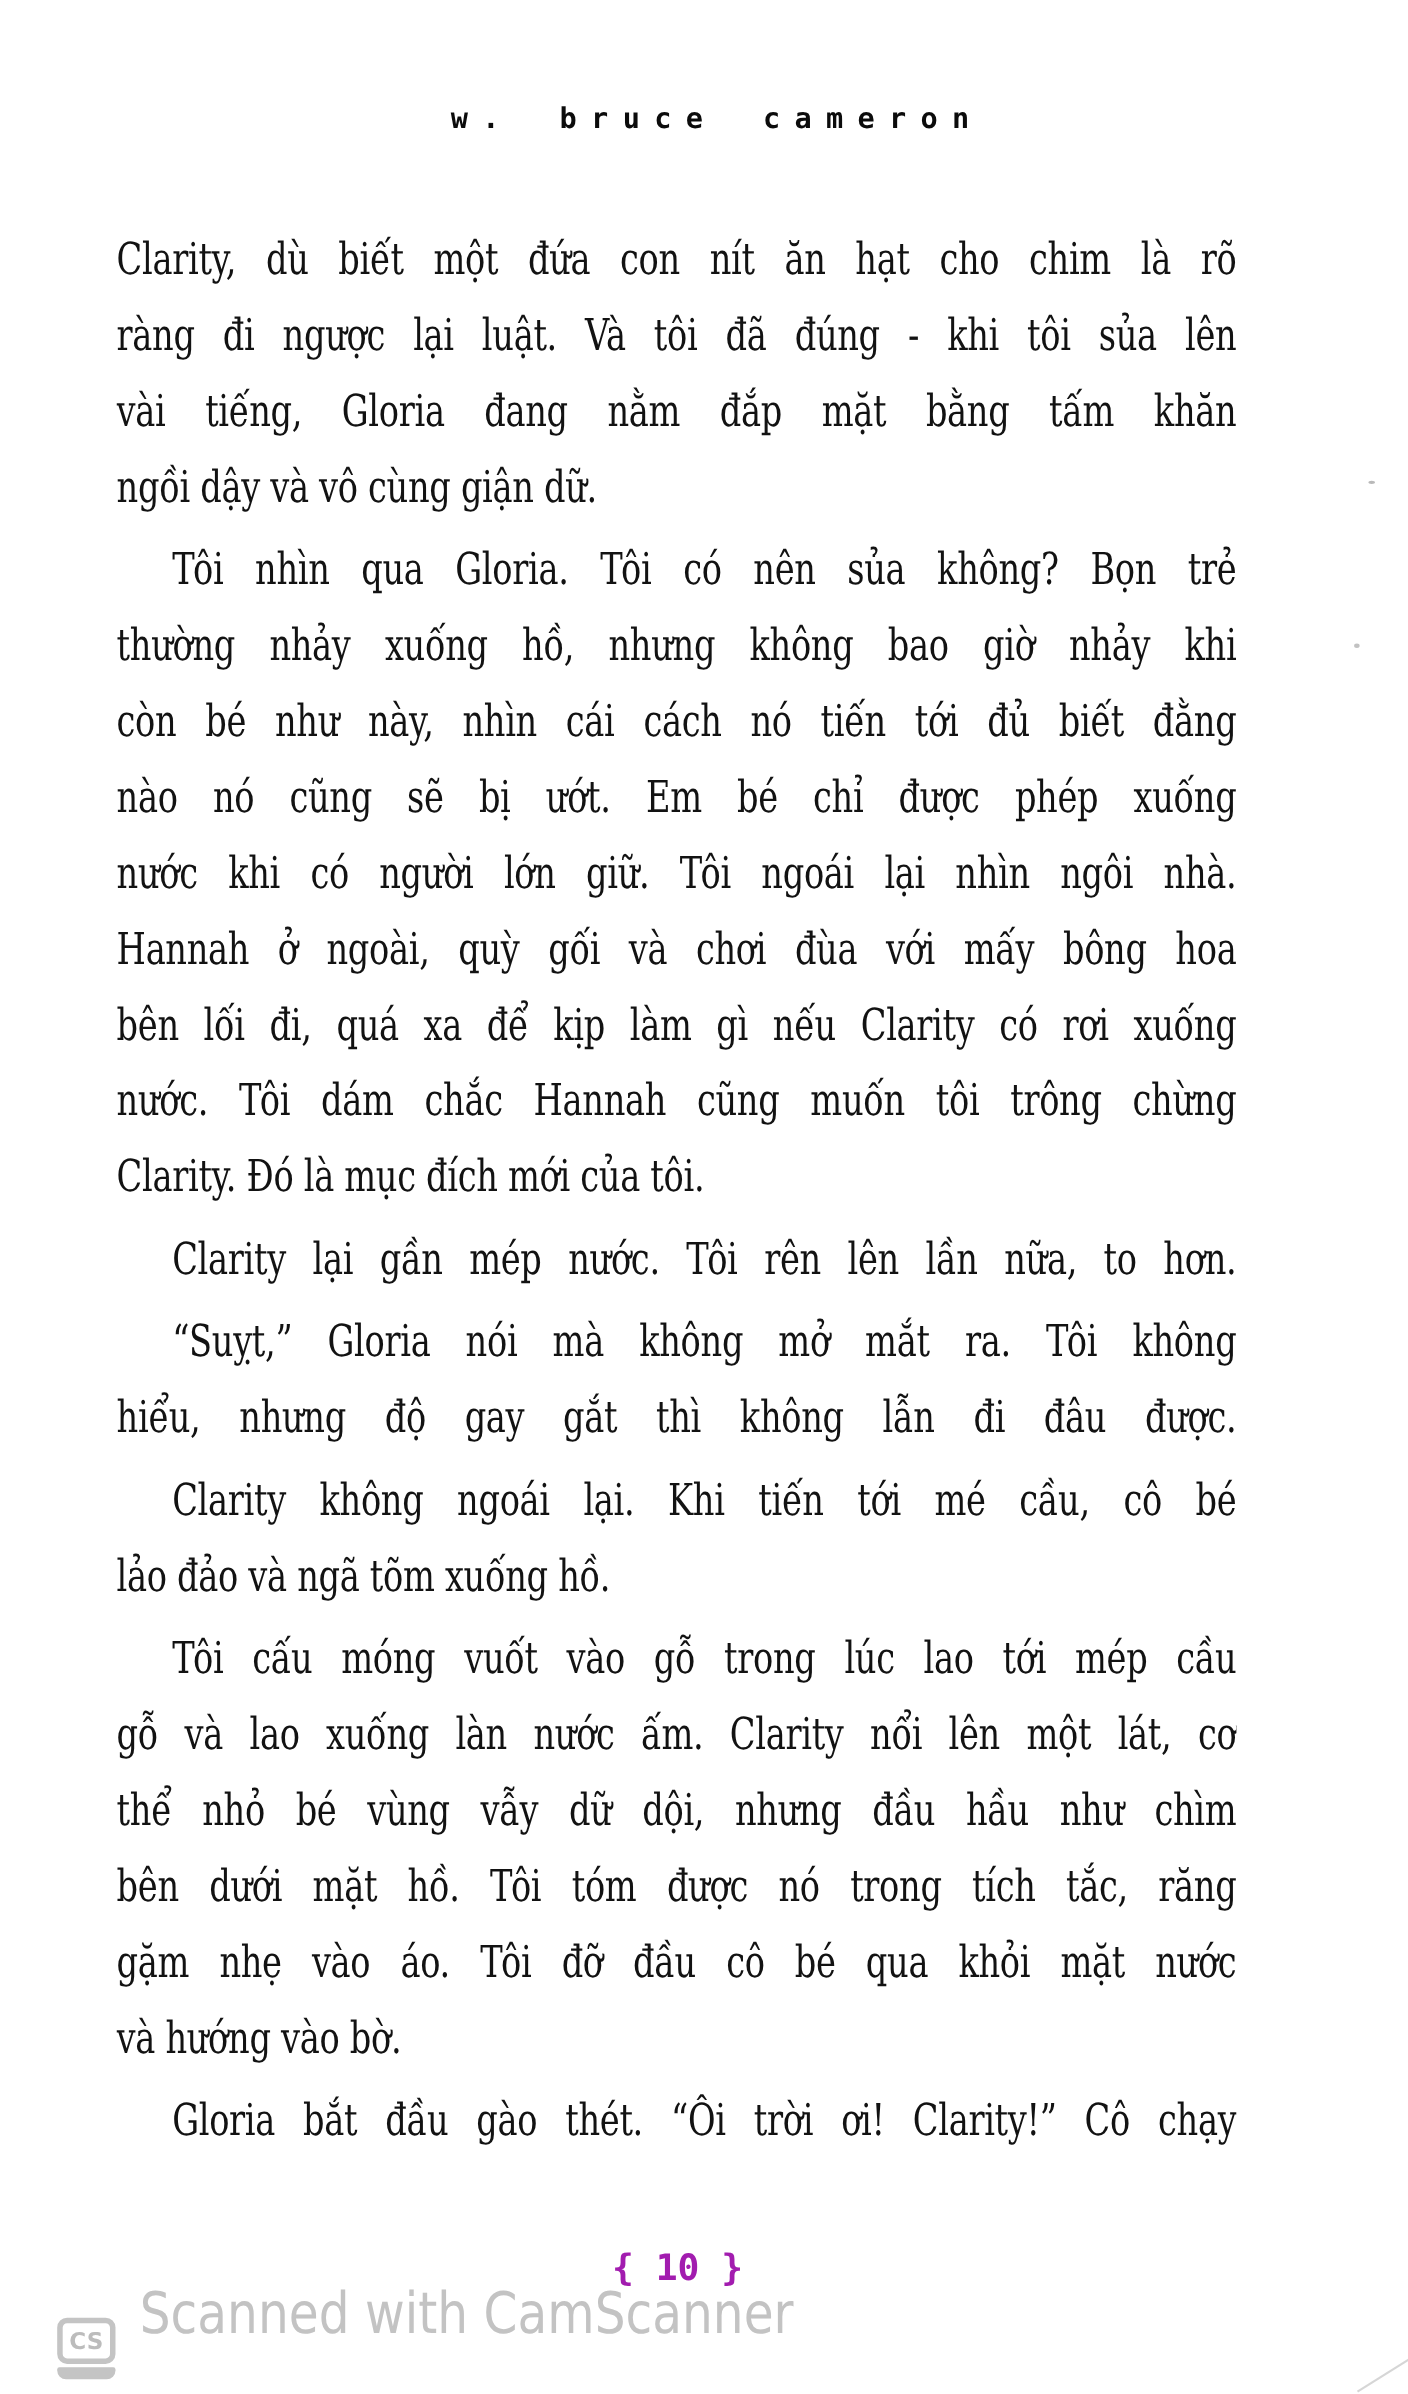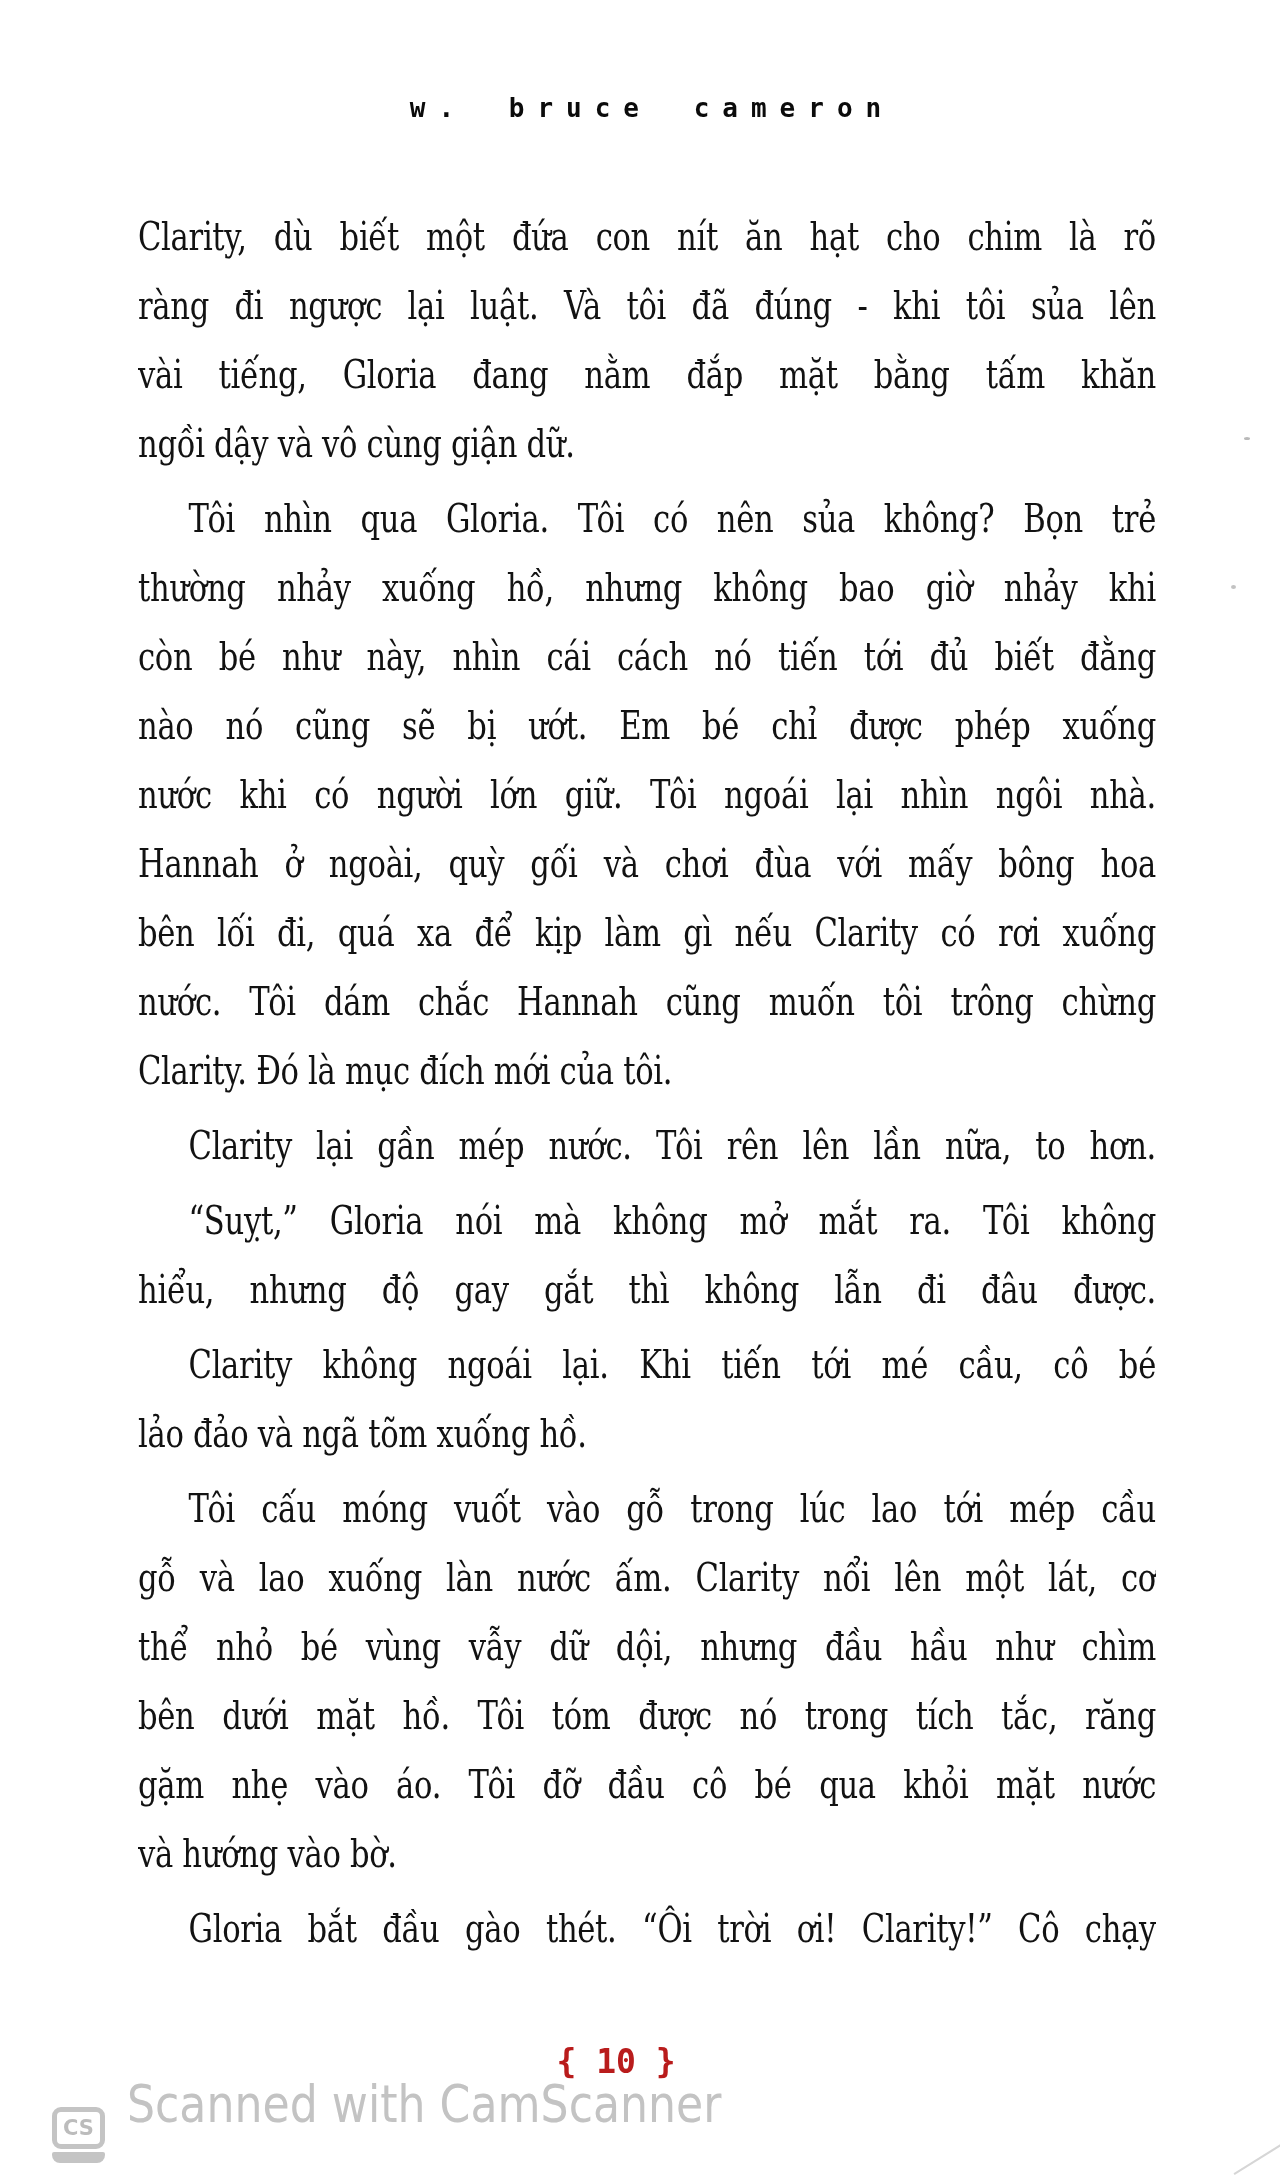--- a/index.html
+++ b/index.html
@@ -14,21 +14,21 @@
     position:absolute; top:92px; left:12px; width:1280px;
     text-align:center;
     font-family:"DejaVu Sans Mono", monospace;
     font-weight:bold; font-size:26px; line-height:32px;
     letter-spacing:13px; word-spacing:13px;
     color:#0b0b0b;
   }
 
   
   .textblock {
-    position:absolute; left:138px; top:202px; width:1018px;
+    position:absolute; left:106px; top:202px; width:1018px;
     overflow:hidden;
   }
   .inner {
     width:1330px;
     transform:scaleX(0.7654); transform-origin:0 0;
   }
   .line {
     font-size:40px; line-height:69px; height:69px;
     letter-spacing:-0.4px;
     color:#121212;
@@ -37,21 +37,21 @@
   .line.last { text-align-last:left; }
   .line.indent { text-indent:66px; }
   .line.pstart { margin-top:6px; }
 
   
   .pagenum {
     position:absolute; top:2042px; left:0; width:1232px;
     text-align:center;
     font-family:"DejaVu Sans Mono", monospace;
     font-weight:bold; font-size:33px; line-height:40px;
-    color:#b91c1c;
+    color:#a21caf;
   }
 
   
   .cslogo { position:absolute; left:52px; top:2075px; width:53px; height:56px; }
   .cslogo .box {
     box-sizing:border-box; width:53px; height:42px;
     border:5px solid #c4c4c4; border-radius:9px;
     display:flex; align-items:center; justify-content:center;
     font-family:"DejaVu Sans", sans-serif; font-weight:bold;
     font-size:21px; color:#bcbcbc;margin-top:32px;

